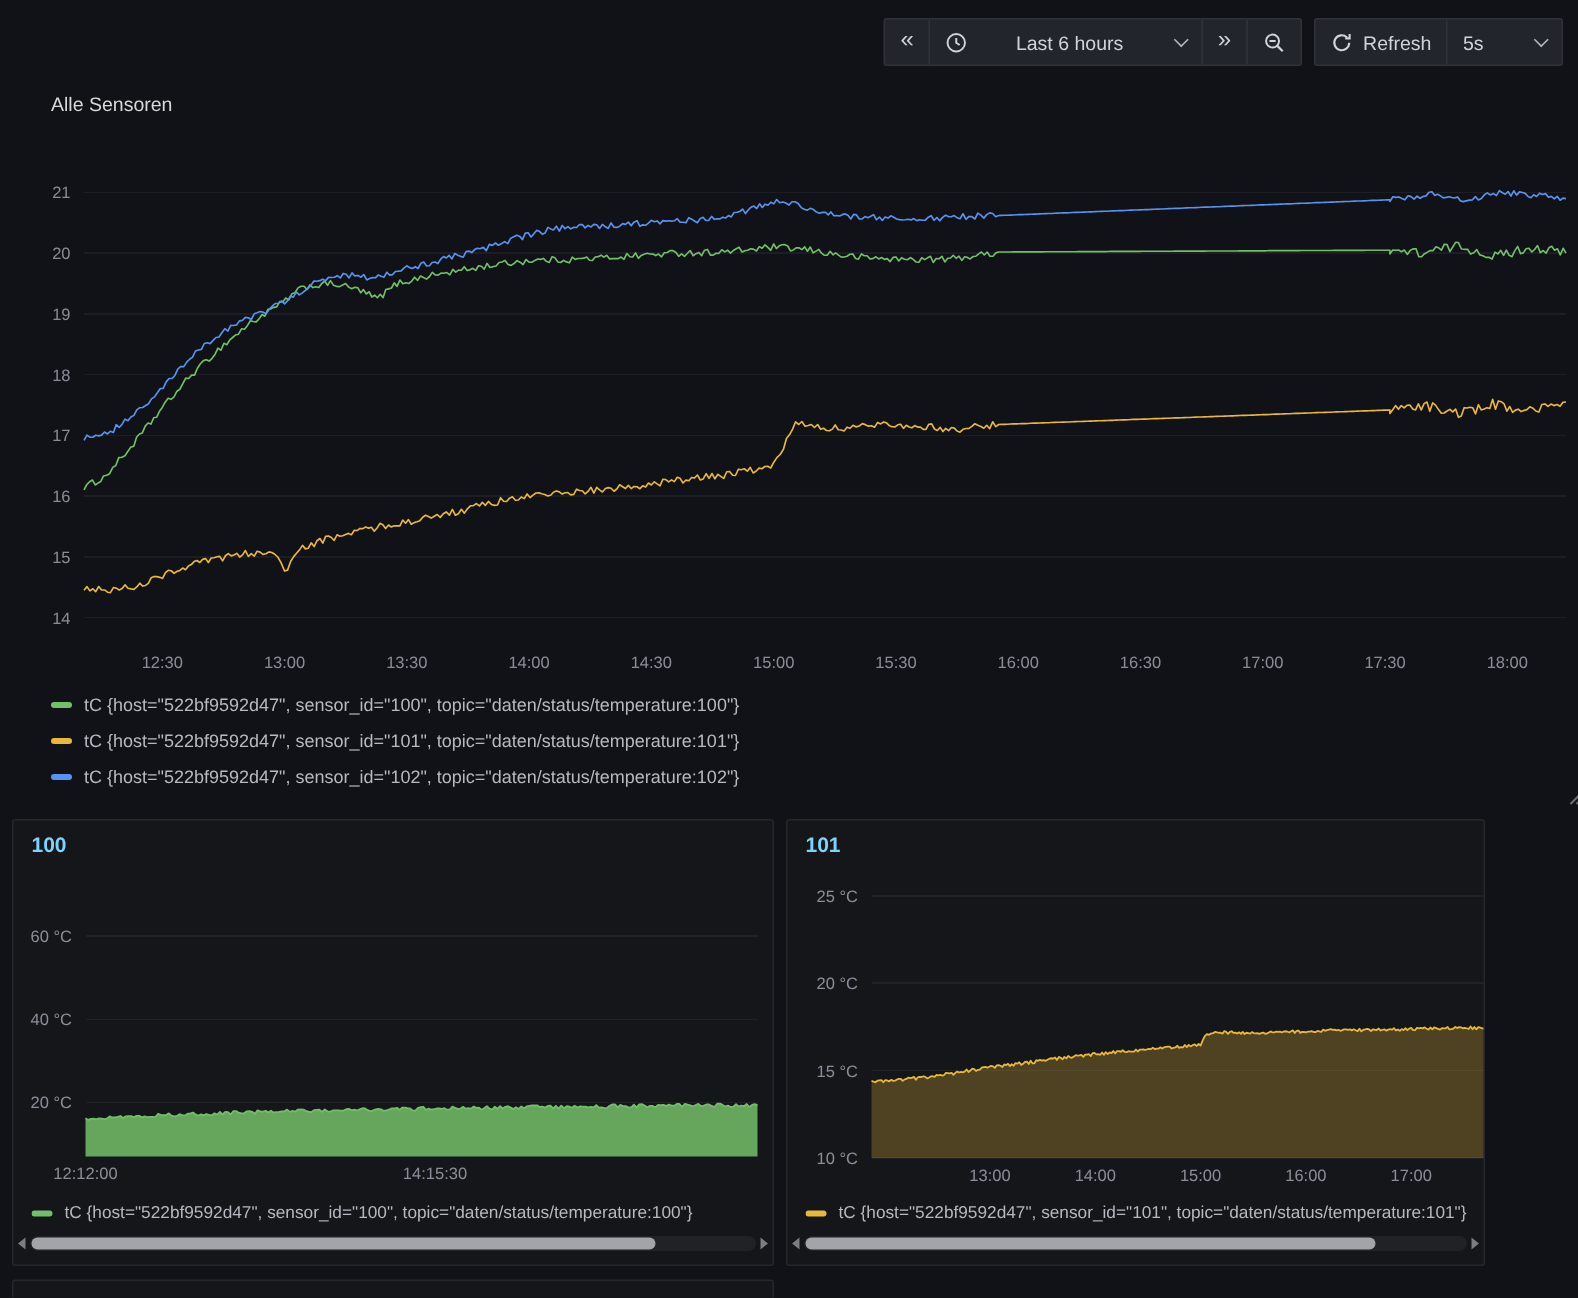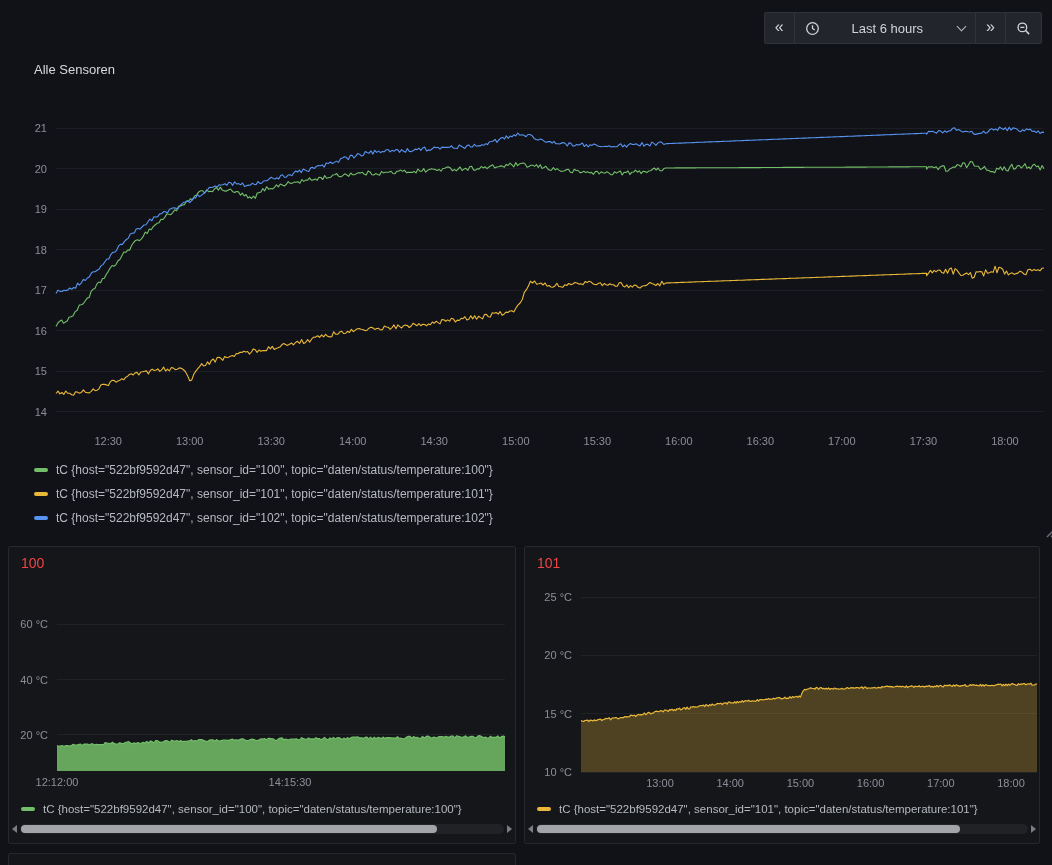--- a/index.html
+++ b/index.html
@@ -27,22 +27,22 @@
   .panel-main{position:absolute;left:22px;top:56px;width:1036px;height:482px;}
   .ptitle-main{position:absolute;left:12px;top:6px;font-size:13px;font-weight:500;color:#d8d9da;margin:0;cursor:pointer;}
   .chart-main{position:absolute;left:0;top:36px;width:1036px;height:364px;display:block;}
   .legend-main{position:absolute;left:12px;top:404px;display:flex;flex-direction:column;gap:4px;}
   .legend-item{display:flex;align-items:center;gap:8px;height:20px;font-size:12px;color:#b6b9c0;cursor:pointer;white-space:nowrap;}
   .dash{width:14px;height:4px;border-radius:2px;flex:0 0 auto;}
   .resize{position:absolute;right:2px;bottom:2px;width:12px;height:12px;cursor:nwse-resize;opacity:.8;}
   .panel-mini{position:absolute;top:546px;height:298px;background:#14161a;border:1px solid #25272c;
               border-radius:2px;box-sizing:border-box;overflow:hidden;}
   #p100{left:8px;width:508px;}
-  #p101{left:524px;width:516px;}
-  .mini-title{margin:8px 0 0 12px;font-size:14px;font-weight:400;color:#ef4444;display:inline-block;cursor:pointer;}
+  #p101{left:524px;width:466px;}
+  .mini-title{margin:8px 0 0 12px;font-size:14px;font-weight:700;color:#7dd3fc;display:inline-block;cursor:pointer;}
   .mini-chart{position:absolute;left:0;top:34px;display:block;}
   #p100 .mini-chart{width:506px;height:216px;}
   #p101 .mini-chart{width:518px;height:216px;}
   .legend-mini{position:absolute;left:12px;right:6px;top:252px;height:20px;display:flex;align-items:center;gap:8px;
                font-size:11.5px;color:#b6b9c0;white-space:nowrap;overflow:hidden;cursor:pointer;}
   
   .scrollbar{position:absolute;left:3px;right:3px;top:276px;height:12px;display:flex;align-items:center;gap:3px;}
   .sb-left{width:0;height:0;border-top:4px solid transparent;border-bottom:4px solid transparent;border-right:5px solid #7a7d83;cursor:pointer;}
   .sb-right{width:0;height:0;border-top:4px solid transparent;border-bottom:4px solid transparent;border-left:5px solid #7a7d83;cursor:pointer;}
   .sb-track{flex:1;height:10px;background:#202226;border-radius:5px;position:relative;}
@@ -75,20 +75,35 @@
       <span class="dbl">»</span>
     </button>
     <button class="btn">
       <span class="icon">
         <svg width="15" height="15" viewBox="0 0 16 16" fill="none">
             <circle cx="6.8" cy="6.8" r="4.6" stroke="currentColor" stroke-width="1.4"></circle>
             <path d="M10.2 10.2L14 14" stroke="currentColor" stroke-width="1.6"></path>
             <path d="M4.6 6.8h4.4" stroke="currentColor" stroke-width="1.4"></path>
           </svg>
       </span>
+    </button>
+  </div>
+  <div class="btn-group">
+    <button class="btn">
+      <span class="icon">
+        <svg width="15" height="15" viewBox="0 0 16 16" fill="none">
+            <path d="M13.3 8a5.3 5.3 0 1 1-1.6-3.8" stroke="currentColor" stroke-width="1.5"></path>
+            <path d="M13.6 1.8v3.1h-3.1" stroke="currentColor" stroke-width="1.5"></path>
+          </svg>
+      </span>
+      <span>Refresh</span>
+    </button>
+    <button class="btn">
+      <span>5s</span>
+      <span class="chev"></span>
     </button>
   </div>
 </div>
 
 <section class="panel-main">
   <h2 class="ptitle-main">Alle Sensoren</h2>
   <svg class="chart-main" viewBox="0 0 1036 364">
       <line class="grid" shape-rendering="crispEdges" x1="34" x2="1022" y1="319.8" y2="319.8"></line>
       <text class="tick" text-anchor="end" x="25" y="323.8">14</text>
       <line class="grid" shape-rendering="crispEdges" x1="34" x2="1022" y1="279.3" y2="279.3"></line>

